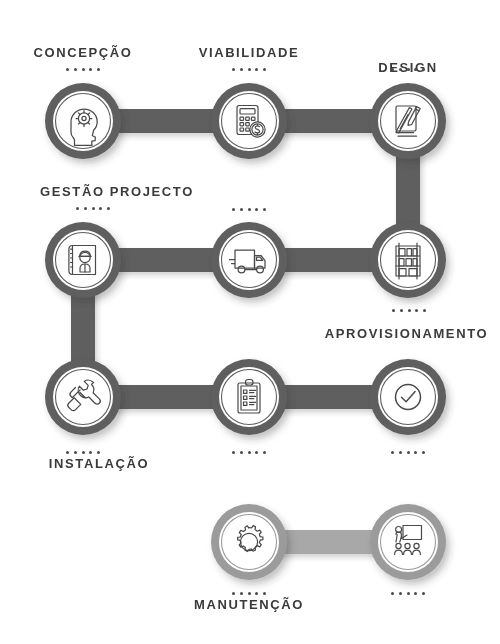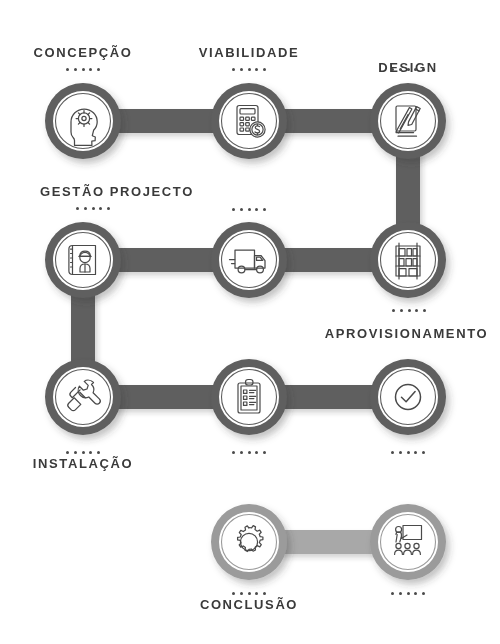--- a/index.html
+++ b/index.html
@@ -264,32 +264,32 @@
   </div>
 
   <div class="dots" style="left:318px;top:307px;width:182px;">
     <i></i><i></i><i></i><i></i><i></i>
   </div>
   <div class="lbl" style="left:318px;top:328px;width:177px;text-align:center;">APROVISIONAMENTO</div>
 
   <div class="dots" style="left:0;top:449px;width:166px;">
     <i></i><i></i><i></i><i></i><i></i>
   </div>
-  <div class="lbl" style="left:0;top:458px;width:166px;">INSTALAÇÃO</div>
+  <div class="lbl" style="left:0;top:458px;width:166px;padding-left:16px;">INSTALAÇÃO</div>
 
   <div class="dots" style="left:166px;top:449px;width:166px;">
     <i></i><i></i><i></i><i></i><i></i>
   </div>
 
   <div class="dots" style="left:325px;top:449px;width:166px;">
     <i></i><i></i><i></i><i></i><i></i>
   </div>
 
   <div class="dots" style="left:166px;top:590px;width:166px;">
     <i></i><i></i><i></i><i></i><i></i>
   </div>
-  <div class="lbl" style="left:166px;top:599px;width:166px;">CONCLUSÃO</div>
+  <div class="lbl" style="left:166px;top:599px;width:166px;">MANUTENÇÃO</div>
 
   <div class="dots" style="left:325px;top:590px;width:166px;">
     <i></i><i></i><i></i><i></i><i></i>
   </div>
 
 </div>
 
 </body></html>

